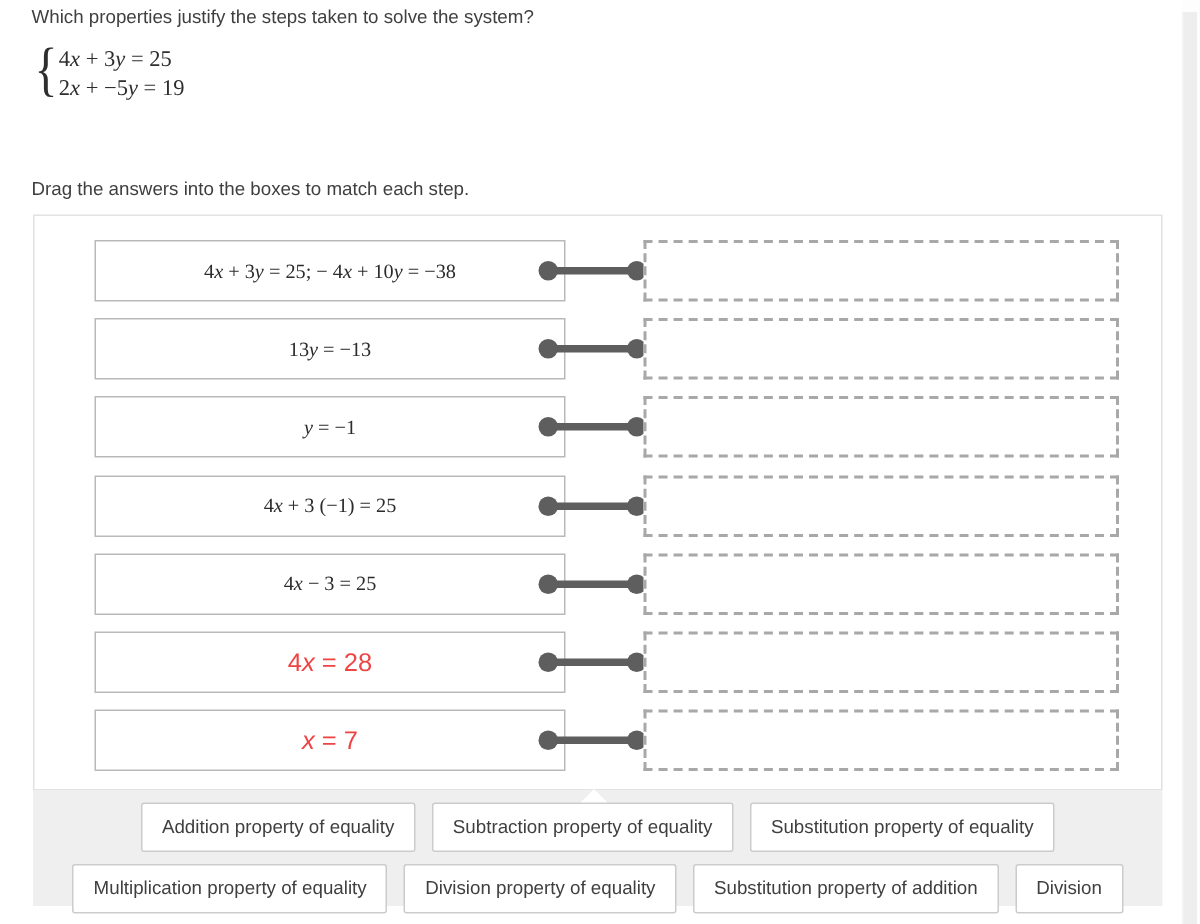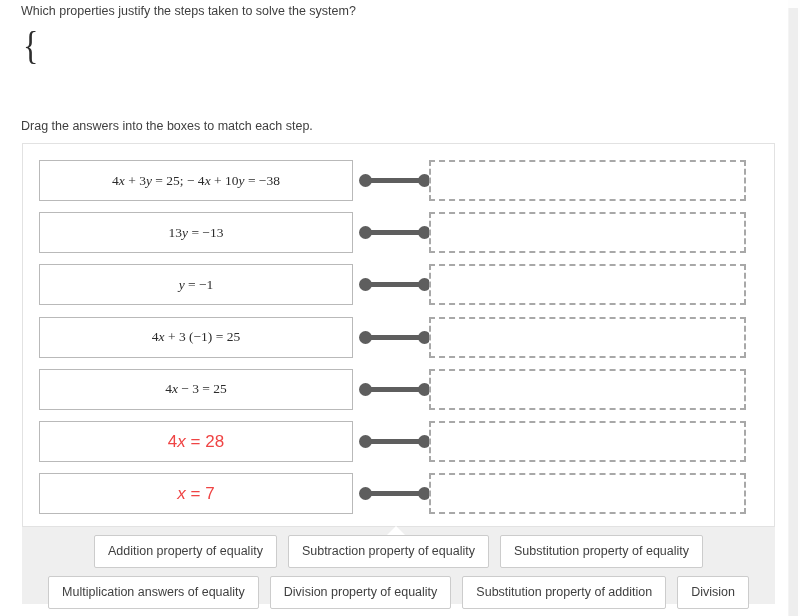--- a/index.html
+++ b/index.html
@@ -88,21 +88,21 @@
 
   .step-row {
     position: absolute;
     left: 0;
     width: 100%;
     height: 41px;
   }
 
   .step-box {
     position: absolute;
-    left: 16px;
+    left: 40px;
     top: 0;
     width: 314px;
     height: 41px;
     box-sizing: border-box;
     border: 1px solid #b9b9b9;
     background: #ffffff;
     display: flex;
     align-items: center;
     justify-content: center;
     text-align: center;
@@ -222,20 +222,24 @@
   }
 </style>
 </head>
 <body>
 
 <div class="question-area">
   <div class="question-title">Which properties justify the steps taken to solve the system?</div>
 
   <div class="system">
     <div class="system-brace">{</div>
+    <div class="system-eqs">
+      <div class="eq-line">4<i>x</i> + 3<i>y</i> = 25</div>
+      <div class="eq-line">2<i>x</i> + −5<i>y</i> = 19</div>
+    </div>
   </div>
 
   <div class="instruction">Drag the answers into the boxes to match each step.</div>
 </div>
 
 <div class="match-card" id="match-card">
     <div class="step-row" style="top: 16px;">
       <div class="step-box">
         <span class="step-text">4<i>x</i> + 3<i>y</i> = 25;  − 4<i>x</i> + 10<i>y</i> = −38</span>
       </div>
@@ -316,21 +320,21 @@
 
 <div class="answer-bank">
   <div class="bank-notch"></div>
   <div class="bank-rows" id="bank-rows">
       <div class="bank-row">
         <div class="answer-tile">Addition property of equality</div>
         <div class="answer-tile">Subtraction property of equality</div>
         <div class="answer-tile">Substitution property of equality</div>
       </div>
       <div class="bank-row">
-        <div class="answer-tile">Multiplication answers of equality</div>
+        <div class="answer-tile">Multiplication property of equality</div>
         <div class="answer-tile">Division property of equality</div>
         <div class="answer-tile">Substitution property of addition</div>
         <div class="answer-tile">Division</div>
       </div>
     </div>
 </div>
 
 <div class="scrollbar-track">
   <div class="scrollbar-thumb"></div>
 </div>

